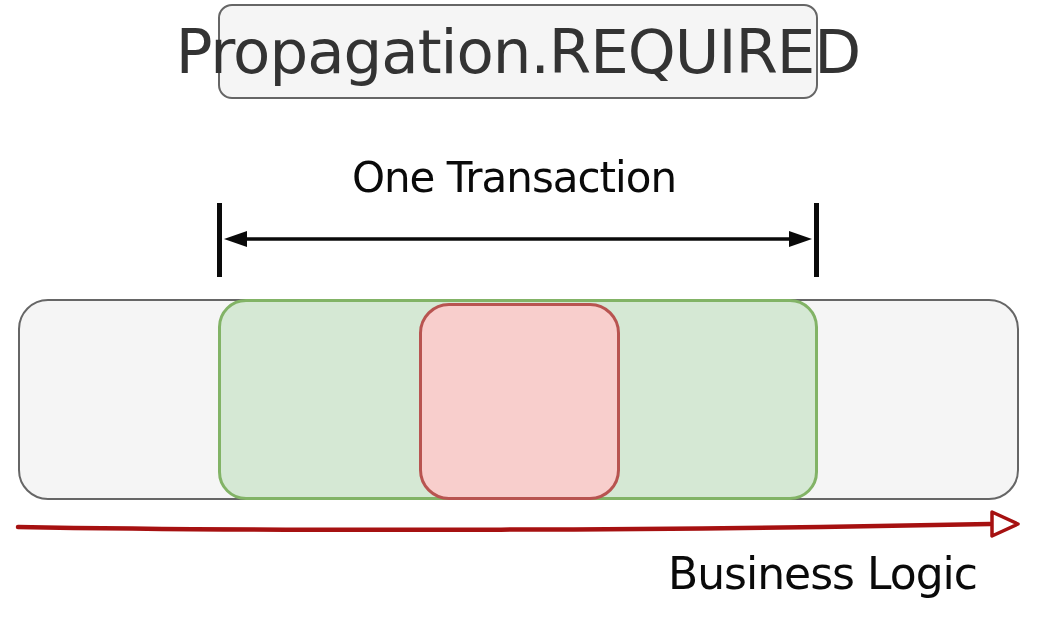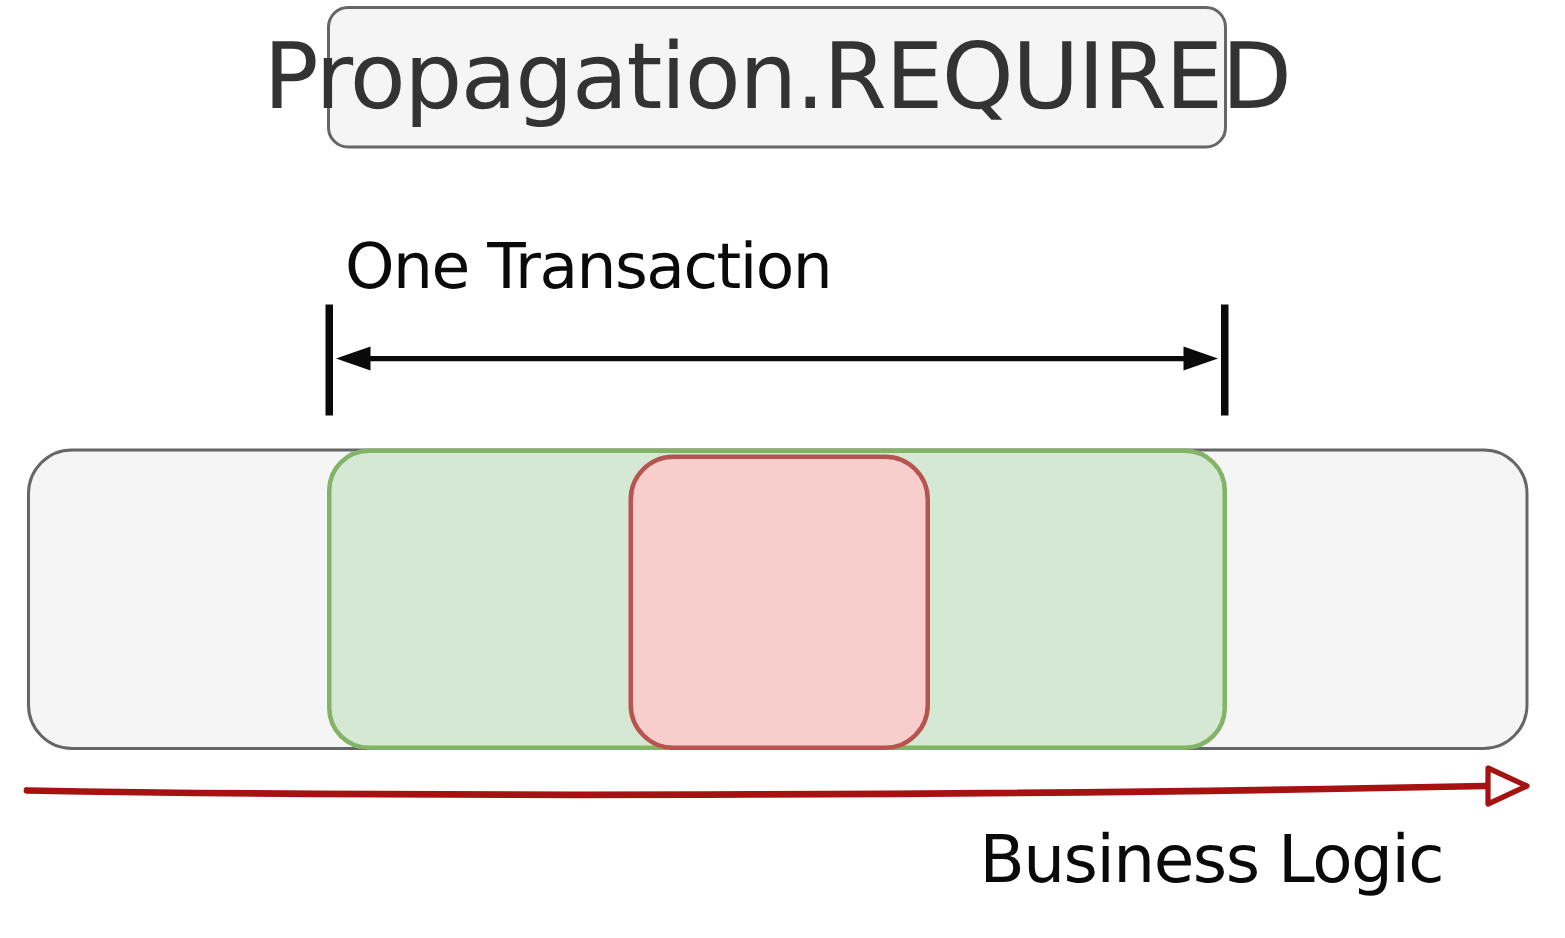--- a/index.html
+++ b/index.html
@@ -28,21 +28,22 @@
     background:var(--box-fill);
     border:2.5px solid var(--box-stroke);
     border-radius:14px;
     display:flex;align-items:center;justify-content:center;
   }
   .title-text{
     font-size:61px;color:var(--text-dark);
     letter-spacing:-1px;white-space:nowrap;
   }
   .transaction-label{
-    position:absolute;left:230px;top:153px;width:598px;
+    position:absolute;left:215px;top:153px;width:598px;
+    text-align:center;
     font-size:42px;color:var(--text-black);
     letter-spacing:-1px;white-space:nowrap;
   }
   .outer-box{
     position:absolute;left:18px;top:299px;width:1001px;height:201px;
     box-sizing:border-box;
     background:var(--box-fill);
     border:2.5px solid var(--box-stroke);
     border-radius:30px;
   }
@@ -63,22 +64,22 @@
   .overlay-svg{
     position:absolute;left:0;top:0;width:1043px;height:625px;
     pointer-events:none;
   }
   .measure-line{stroke:var(--text-black);stroke-width:3.5;}
   .measure-bar{stroke:var(--text-black);stroke-width:5;}
   .measure-head{fill:var(--text-black);stroke:none;}
   .timeline-path{stroke:var(--arrow-red);stroke-width:4.5;fill:none;stroke-linecap:round;}
   .timeline-head{fill:#ffffff;stroke:var(--arrow-red);stroke-width:3.5;stroke-linejoin:round;}
   .axis-label{
-    position:absolute;left:653px;top:548px;width:340px;
-    text-align:left;
+    position:absolute;left:637px;top:548px;width:340px;
+    text-align:right;
     font-size:44px;color:var(--text-black);
     letter-spacing:-1px;white-space:nowrap;
   }
 </style>
 </head>
 <body>
 
 <div class="canvas">
 
   <div class="title-box">

